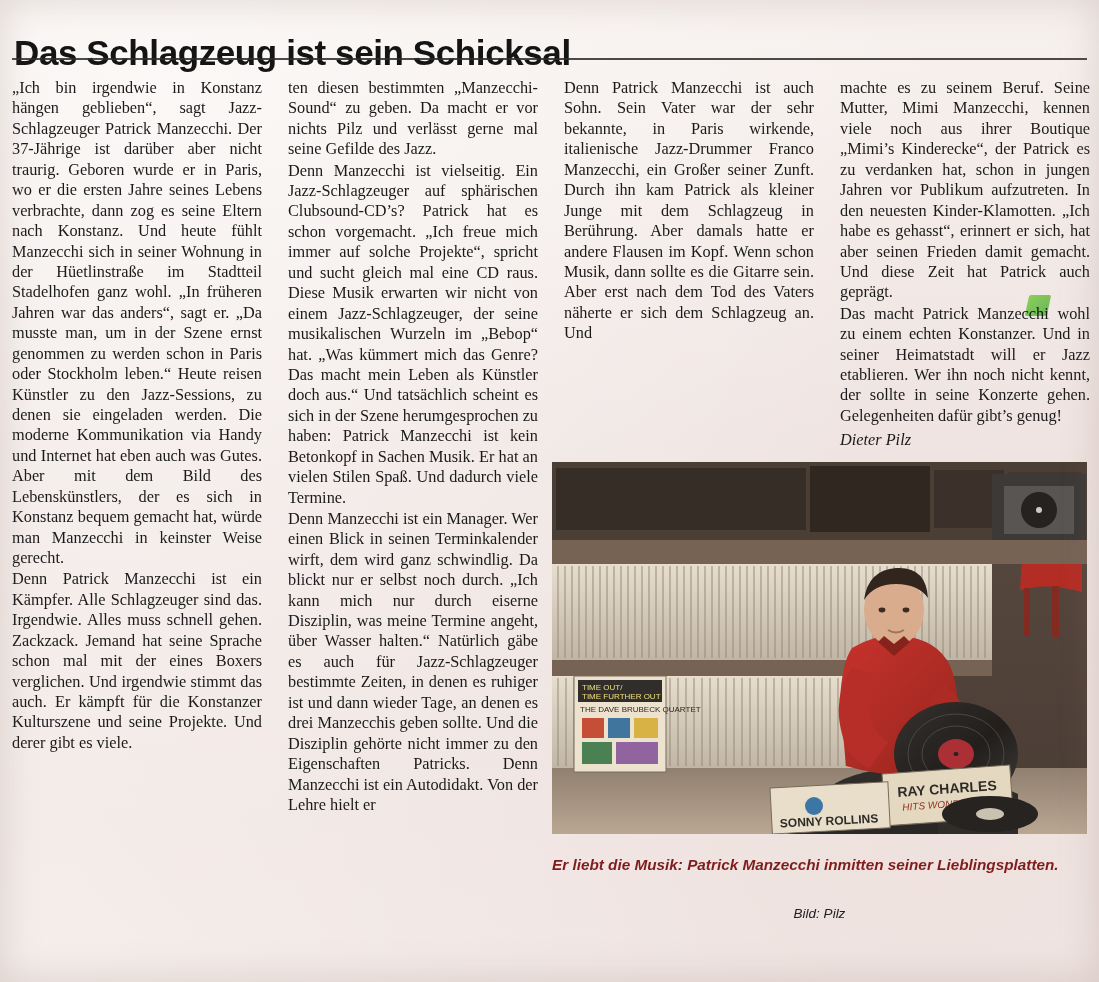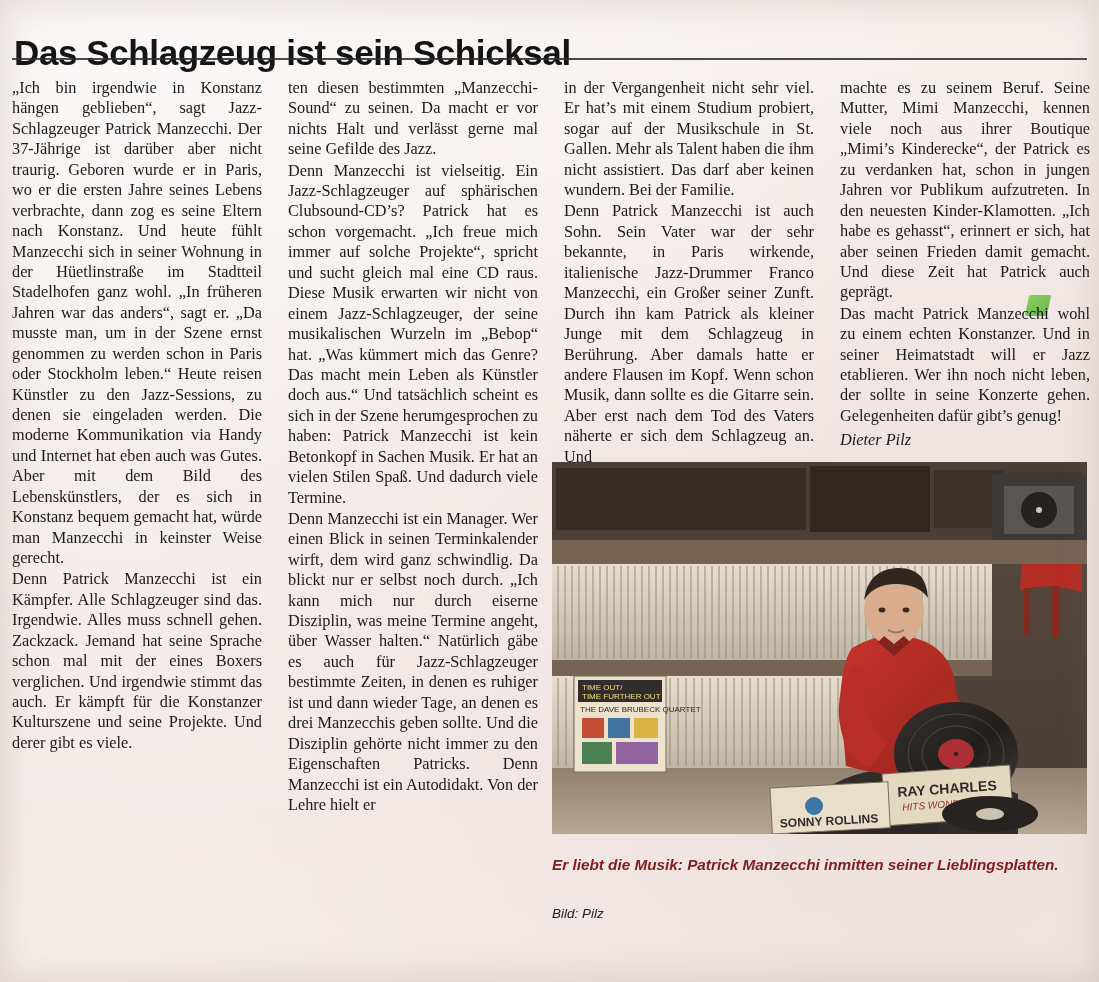--- a/index.html
+++ b/index.html
@@ -106,21 +106,21 @@
     font-style: italic;
     font-size: 15.3px;
     line-height: 1.22;
     color: #7f1d1d;
   }
   .credit {
     position: absolute;
     left: 552px;
     top: 906px;
     width: 535px;
-    text-align: left;
+    text-align: center;
     font-family: "Liberation Sans", sans-serif;
     font-style: italic;
     font-size: 13.5px;
     color: #222;
   }
   
   .marker {
     position: absolute;
     left: 1027px;
     top: 295px;
@@ -150,33 +150,32 @@
   <div class="rule"></div>
 
   <div class="columns">
 
     <div class="col col1">
       <p>„Ich bin irgendwie in Konstanz hängen geblieben“, sagt Jazz-Schlagzeuger Patrick Manzecchi. Der 37-Jährige ist darüber aber nicht traurig. Geboren wurde er in Paris, wo er die ersten Jahre seines Lebens verbrachte, dann zog es seine Eltern nach Konstanz. Und heute fühlt Manzecchi sich in seiner Wohnung in der Hüetlinstraße im Stadtteil Stadelhofen ganz wohl. „In früheren Jahren war das anders“, sagt er. „Da musste man, um in der Szene ernst genommen zu werden schon in Paris oder Stockholm leben.“ Heute reisen Künstler zu den Jazz-Sessions, zu denen sie eingeladen werden. Die moderne Kommunikation via Handy und Internet hat eben auch was Gutes. Aber mit dem Bild des Lebenskünstlers, der es sich in Konstanz bequem gemacht hat, würde man Manzecchi in keinster Weise gerecht.</p>
       <p>Denn Patrick Manzecchi ist ein Kämpfer. Alle Schlagzeuger sind das. Irgendwie. Alles muss schnell gehen. Zackzack. Jemand hat seine Sprache schon mal mit der eines Boxers verglichen. Und irgendwie stimmt das auch. Er kämpft für die Konstanzer Kulturszene und seine Projekte. Und derer gibt es viele.</p>
     </div>
 
     <div class="col col2">
-      <p>ten diesen bestimmten „Manzecchi-Sound“ zu seinen. Da macht er vor nichts Halt und verlässt gerne mal seine Gefilde des Jazz.</p>
+      <p>ten diesen bestimmten „Manzecchi-Sound“ zu geben. Da macht er vor nichts Pilz und verlässt gerne mal seine Gefilde des Jazz.</p>
       <p>Denn Manzecchi ist vielseitig. Ein Jazz-Schlagzeuger auf sphärischen Clubsound-CD’s? Patrick hat es schon vorgemacht. „Ich freue mich immer auf solche Projekte“, spricht und sucht gleich mal eine CD raus. Diese Musik erwarten wir nicht von einem Jazz-Schlagzeuger, der seine musikalischen Wurzeln im „Bebop“ hat. „Was kümmert mich das Genre? Das macht mein Leben als Künstler doch aus.“ Und tatsächlich scheint es sich in der Szene herumgesprochen zu haben: Patrick Manzecchi ist kein Betonkopf in Sachen Musik. Er hat an vielen Stilen Spaß. Und dadurch viele Termine.</p>
       <p>Denn Manzecchi ist ein Manager. Wer einen Blick in seinen Terminkalender wirft, dem wird ganz schwindlig. Da blickt nur er selbst noch durch. „Ich kann mich nur durch eiserne Disziplin, was meine Termine angeht, über Wasser halten.“ Natürlich gäbe es auch für Jazz-Schlagzeuger bestimmte Zeiten, in denen es ruhiger ist und dann wieder Tage, an denen es drei Manzecchis geben sollte. Und die Disziplin gehörte nicht immer zu den Eigenschaften Patricks. Denn Manzecchi ist ein Autodidakt. Von der Lehre hielt er</p>
     </div>
 
     <div class="col col3">
-      <p>in der Vergangenheit nicht sehr viel. Er hat’s mit einem Studium probiert, sogar auf der Musikschule in St. Gallen. Mehr als Talent haben die ihm nicht assistiert. Das darf aber keinen wundern. Bei der Familie.</p>
       <p>Denn Patrick Manzecchi ist auch Sohn. Sein Vater war der sehr bekannte, in Paris wirkende, italienische Jazz-Drummer Franco Manzecchi, ein Großer seiner Zunft. Durch ihn kam Patrick als kleiner Junge mit dem Schlagzeug in Berührung. Aber damals hatte er andere Flausen im Kopf. Wenn schon Musik, dann sollte es die Gitarre sein. Aber erst nach dem Tod des Vaters näherte er sich dem Schlagzeug an. Und</p>
     </div>
 
     <div class="col col4">
       <p>machte es zu seinem Beruf. Seine Mutter, Mimi Manzecchi, kennen viele noch aus ihrer Boutique „Mimi’s Kinderecke“, der Patrick es zu verdanken hat, schon in jungen Jahren vor Publikum aufzutreten. In den neuesten Kinder-Klamotten. „Ich habe es gehasst“, erinnert er sich, hat aber seinen Frieden damit gemacht. Und diese Zeit hat Patrick auch geprägt.</p>
-      <p>Das macht Patrick Manzecchi wohl zu einem echten Konstanzer. Und in seiner Heimatstadt will er Jazz etablieren. Wer ihn noch nicht leben, der sollte in seine Konzerte gehen. Gelegenheiten dafür gibt’s genug!</p>
+      <p>Das macht Patrick Manzecchi wohl zu einem echten Konstanzer. Und in seiner Heimatstadt will er Jazz etablieren. Wer ihn noch nicht kennt, der sollte in seine Konzerte gehen. Gelegenheiten dafür gibt’s genug!</p>
       <div class="byline">Dieter Pilz</div>
     </div>
 
   </div>
 
   <div class="marker"></div>
 
   <div class="photo-wrap">
     <div class="photo">
       <svg width="535" height="372" viewBox="0 0 535 372" xmlns="http://www.w3.org/2000/svg" aria-hidden="true">

